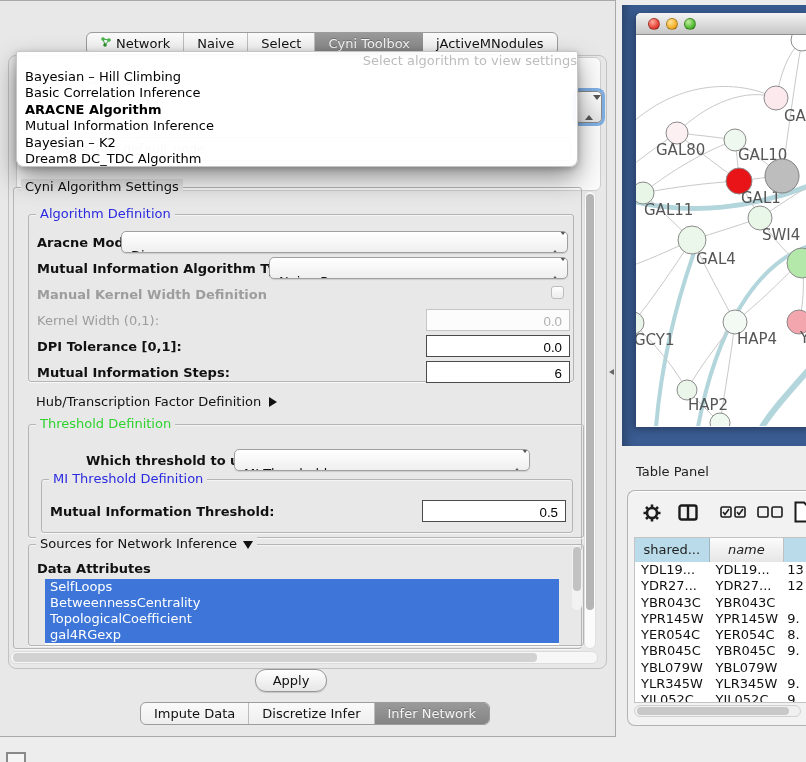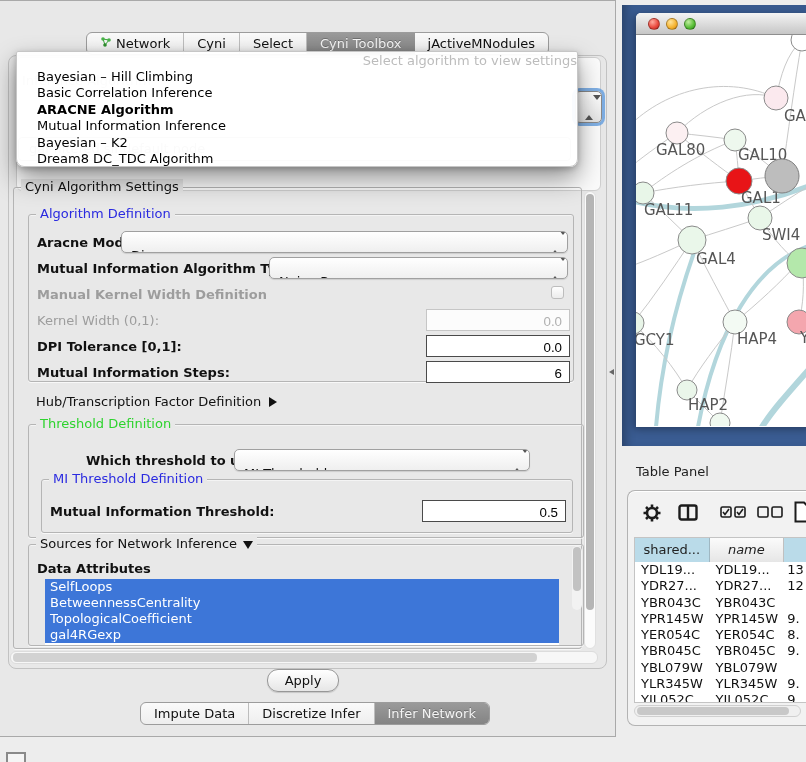--- a/index.html
+++ b/index.html
@@ -40,21 +40,21 @@
     background:#fff; border:1px solid #ababab; border-radius:4px; color:#9a9a9a; padding:3px 0 0 10px; }
   #ring-combo { position:absolute; left:575px; top:90px; width:27px; height:32px;
     background:linear-gradient(#ffffff,#e4e4e4); border:1px solid #8a8a8a; border-radius:5px;
     box-shadow:0 0 0 3px rgba(98,158,224,.8); }
 
   
   #algo-popup { position:absolute; left:16px; top:50px; width:562px; height:116px; z-index:30;
     background:rgba(255,255,255,.95); border:1px solid #c6c6c6; border-radius:2px 2px 8px 8px;
     box-shadow:0 12px 26px rgba(0,0,0,.42), 0 2px 6px rgba(0,0,0,.22); overflow:hidden; }
   #algo-popup .placeholder { text-align:right; color:#bcbcbc; height:16px; line-height:16px; margin-top:1px; }
-  .dd-item { height:16.4px; line-height:16.4px; padding-left:20px; color:#000; white-space:nowrap; }
+  .dd-item { height:16.4px; line-height:16.4px; padding-left:8px; color:#000; white-space:nowrap; }
   .dd-item.bold { font-weight:bold; }
 
   
   .groupbox { position:absolute; border:1px solid #b5b5b5; border-radius:3px;
     box-shadow:0 1px 0 rgba(255,255,255,.7), inset 0 1px 0 rgba(255,255,255,.5); }
   .grouptitle { position:absolute; top:-9px; left:7px; background:#e8e8e8; padding:0 4px; font-size:13px; white-space:nowrap; }
   .t-blue  { color:#2a2ae0; }
   .t-green { color:#2ed32e; }
 
   #settings-group { left:13px; top:186px; width:569px; height:462px; }
@@ -94,21 +94,21 @@
 
   
   #vscroll { position:absolute; left:584px; top:190px; width:12px; height:458px; background:#fbfbfb;
     border:1px solid #e0e0e0; border-radius:6px; }
   #vscroll .thumb { position:absolute; left:1px; top:2px; width:8px; height:416px; background:#b5b5b5; border-radius:4px; }
   #hscroll { position:absolute; left:10px; top:650px; width:588px; height:13px; background:#f7f7f7;
     border:1px solid #dcdcdc; border-radius:6px; }
   #hscroll .thumb { position:absolute; left:2px; top:1px; width:524px; height:9px; background:#d2d2d2; border-radius:4px; }
 
   
-  #apply-btn { position:absolute; left:267px; top:668px; width:72px; height:23px;
+  #apply-btn { position:absolute; left:255px; top:668px; width:72px; height:23px;
     background:linear-gradient(#ffffff,#e6e6e6); border:1px solid #979797; border-radius:11px;
     text-align:center; padding-top:3px; box-shadow:0 1px 1px rgba(0,0,0,.15); }
 
   .divider-handle { position:absolute; left:609px; top:367px; width:6px; height:10px; }
   .divider-handle::before { content:""; position:absolute; left:0; top:2px;
     border-right:5px solid #666; border-top:3px solid transparent; border-bottom:3px solid transparent; }
 
   #corner-chip { position:absolute; left:6px; top:752px; width:20px; height:16px;
     border:2px solid #8a8a8a; background:#f5f5f5; }
 
@@ -161,21 +161,21 @@
           <svg width="12" height="12" viewBox="0 0 12 12">
               <path d="M3 3 L9 4 M3 3 L5 9 M9 4 L5 9" stroke="#3aa53a" stroke-width="1"></path>
               <circle cx="3" cy="3" r="1.8" fill="#49b349"></circle>
               <circle cx="9" cy="4" r="1.8" fill="#49b349"></circle>
               <circle cx="5" cy="9" r="1.8" fill="#2f8f2f"></circle>
             </svg>
         </span>
         <span>Network</span>
       </div>
       <div class="tab">
-          <span>Cyni</span>
+          <span>Naive</span>
         </div>
       <div class="tab">
           <span>Select</span>
         </div>
       <div class="tab selected">
           <span>Cyni Toolbox</span>
         </div>
       <div class="tab">
           <span>jActiveMNodules</span>
         </div>

